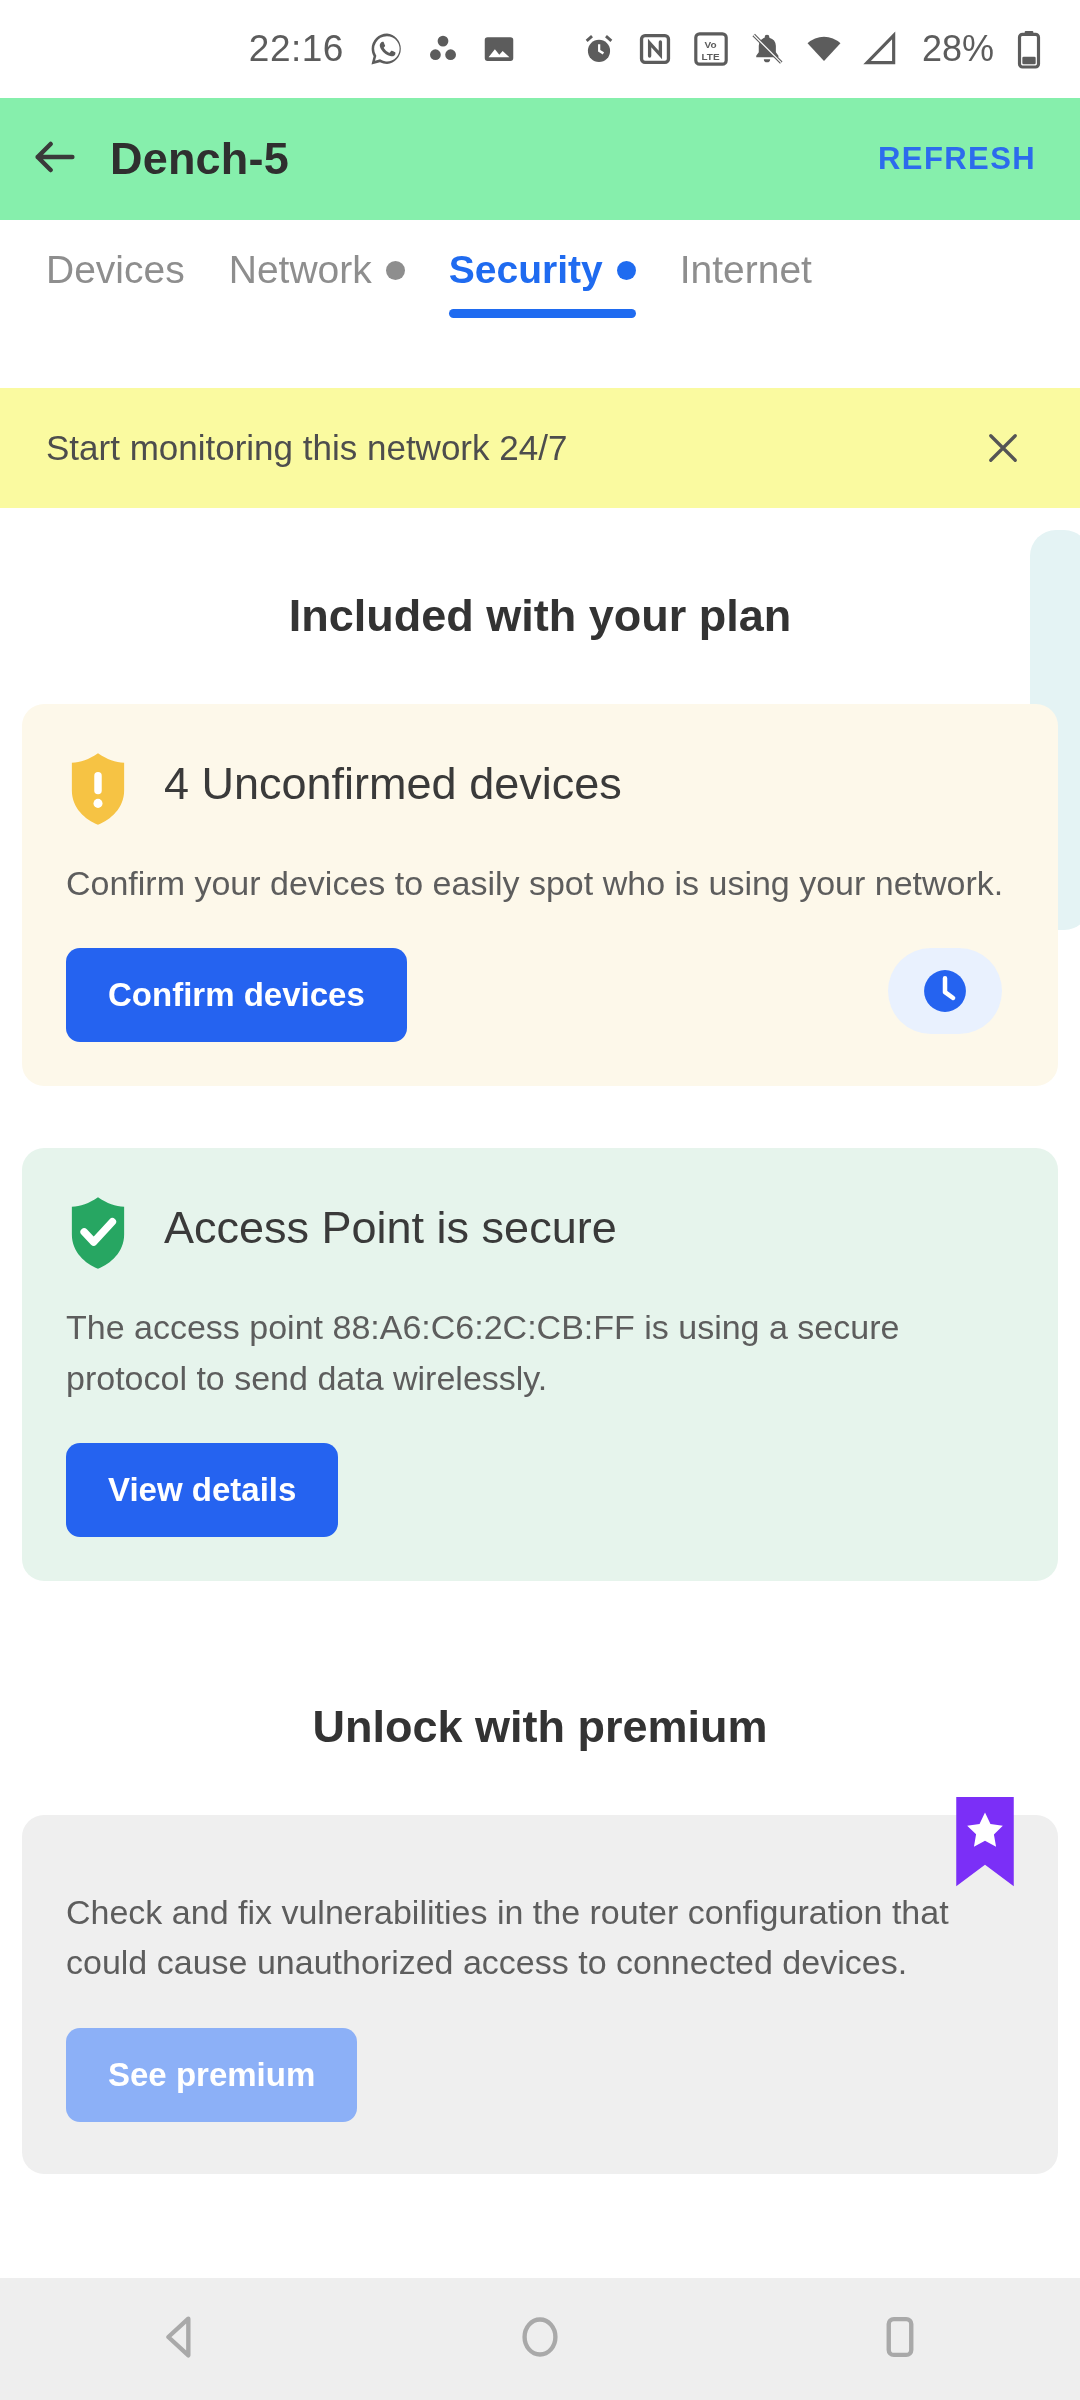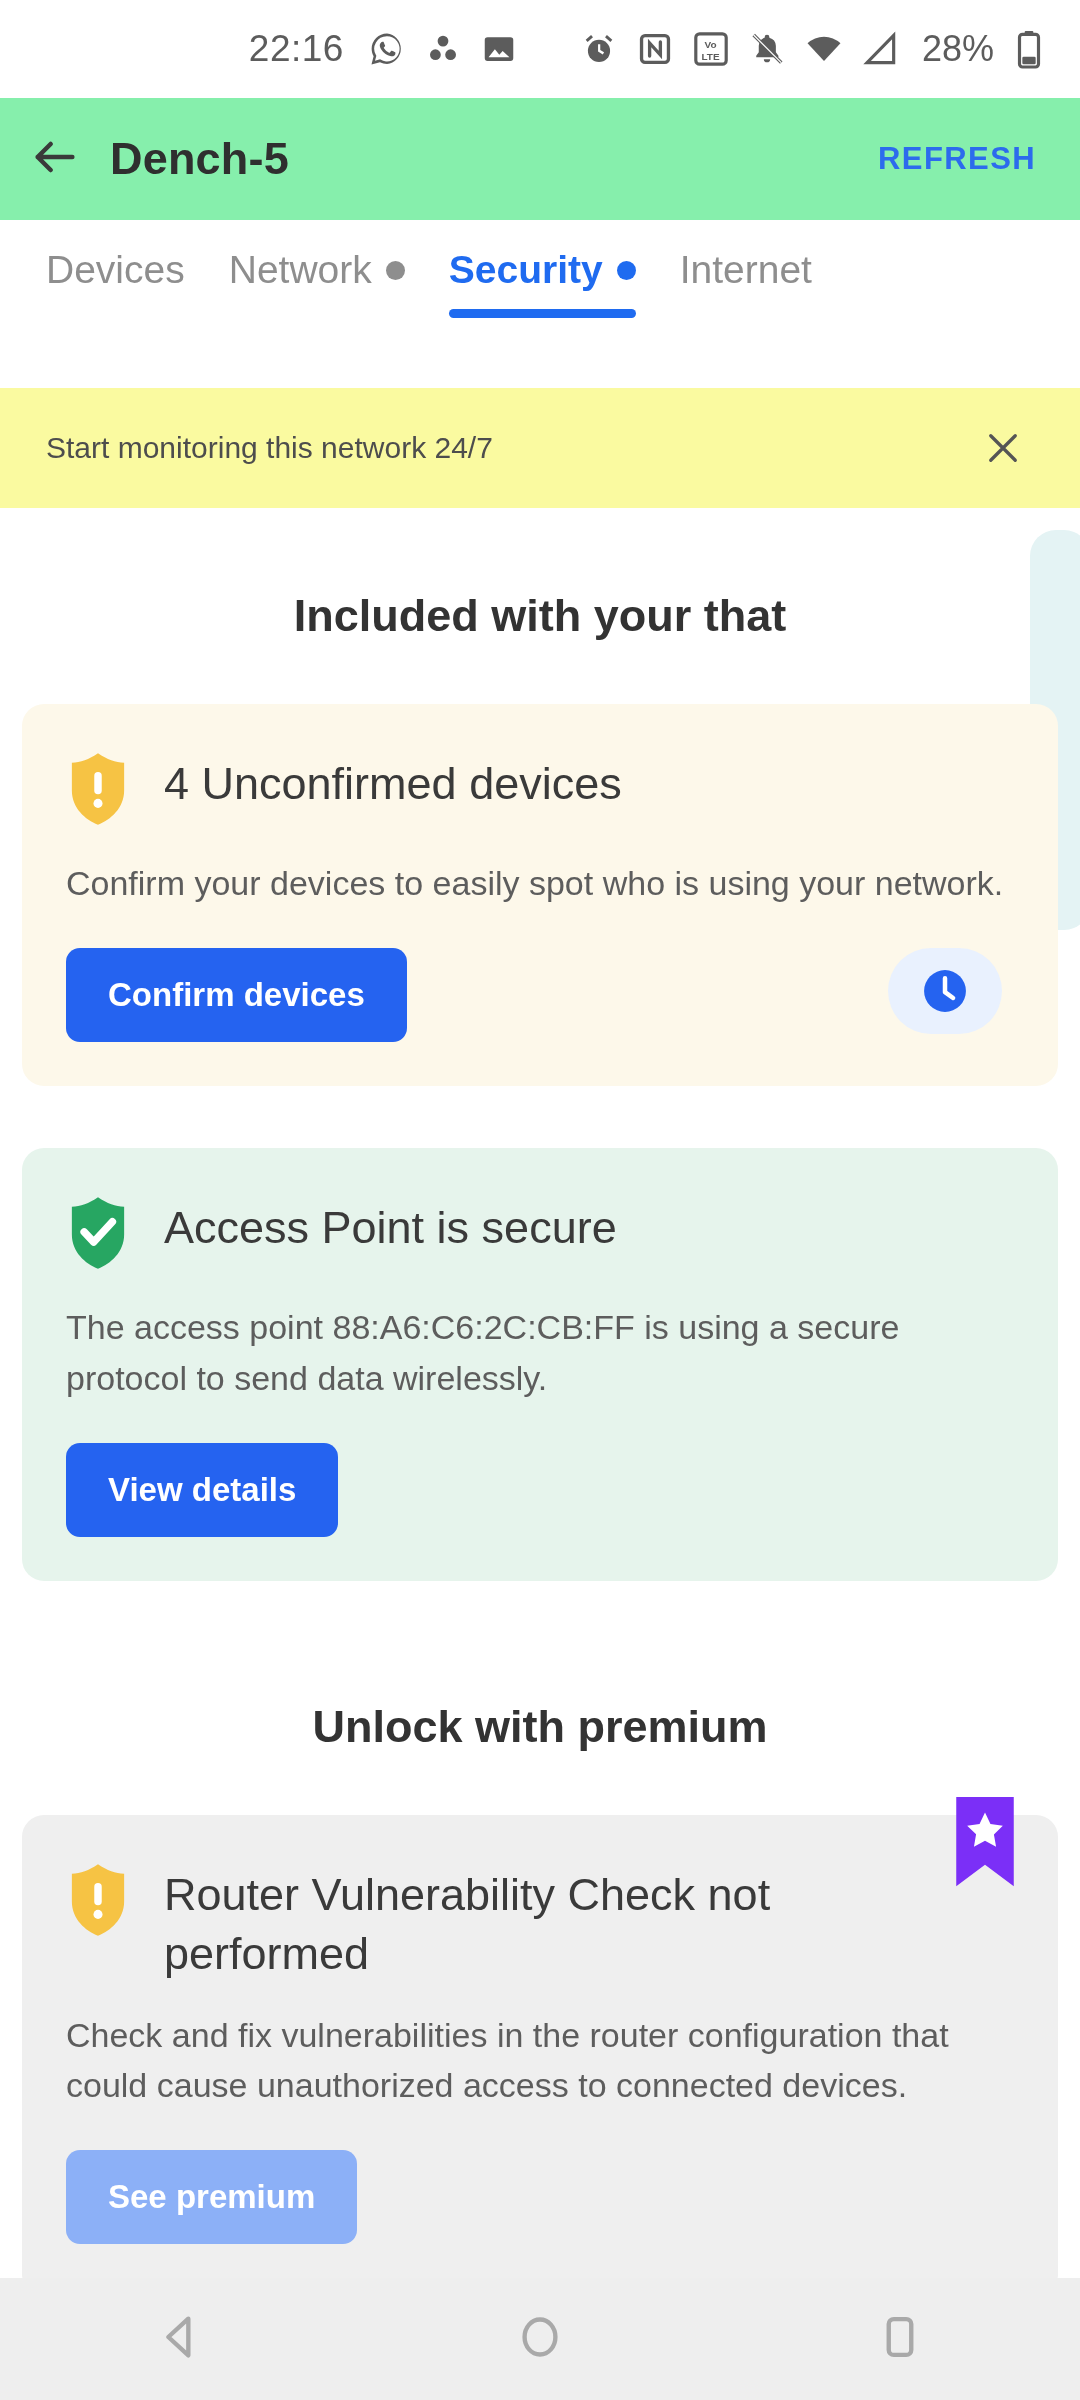--- a/index.html
+++ b/index.html
@@ -46,21 +46,21 @@
   .tab-underline {
     position:absolute; left:22px; right:22px; bottom:-26px; height:9px;
     background:#1f6bf0; border-radius:6px;
   }
 
   
   .banner {
     position:absolute; top:388px; left:0; width:1080px; height:120px;
     background:#fafaa0; display:flex; align-items:center;
   }
-  .banner-text { margin-left:46px; font-size:30px; color:#4d4d4d; }
+  .banner-text { margin-left:46px; font-size:35px; color:#4d4d4d; }
   .banner-close { margin-left:auto; margin-right:56px; cursor:pointer; display:flex; }
 
   
   .body-area { position:absolute; top:508px; left:0; width:1080px; height:1770px; background:#fff; overflow:hidden; }
 
   .peek-panel {
     position:absolute; top:22px; right:-10px; width:60px; height:400px;
     background:#e4f3f4; border-radius:26px;
   }
 
@@ -225,21 +225,21 @@
       <svg width="42" height="42" viewBox="0 0 24 24">
           <path d="M5 5l14 14M19 5L5 19" stroke="#555" stroke-width="1.9" stroke-linecap="round"></path>
         </svg>
     </span>
   </div>
 
   <div class="body-area">
 
     <div class="peek-panel"></div>
 
-    <div class="section-title">Included with your that</div>
+    <div class="section-title">Included with your plan</div>
 
     <div class="card warn">
       <div class="card-head">
         <span>
           <svg width="64" height="78" viewBox="0 0 24 28">
               <path d="M12 0.6C8.6 3 5.4 4 2.2 4.2v10.4C2.2 21.2 7.3 25.6 12 27.4c4.7-1.8 9.8-6.2 9.8-12.8V4.2C18.6 4 15.4 3 12 0.6z" fill="#f6c344"></path>
               <rect x="10.6" y="7.6" width="2.8" height="8.4" rx="1.4" fill="#fff"></rect>
               <circle cx="12" cy="19.4" r="1.7" fill="#fff"></circle>
             </svg>
         </span>
@@ -275,30 +275,20 @@
 
     <div class="section-title" style="margin-top:120px;">Unlock with premium</div>
 
     <div class="card prem">
       <span class="ribbon">
         <svg width="66" height="92" viewBox="0 0 22 32">
             <path d="M1 0h20v31l-10-7.4L1 31z" fill="#7b2ff7"></path>
             <path d="M11 5.4l1.9 4 4.3.6-3.1 3 .75 4.3-3.85-2.05L7.15 17.3l.75-4.3-3.1-3 4.3-.6z" fill="#fff"></path>
           </svg>
       </span>
-      <div class="card-head">
-        <span>
-          <svg width="64" height="78" viewBox="0 0 24 28">
-              <path d="M12 0.6C8.6 3 5.4 4 2.2 4.2v10.4C2.2 21.2 7.3 25.6 12 27.4c4.7-1.8 9.8-6.2 9.8-12.8V4.2C18.6 4 15.4 3 12 0.6z" fill="#f6c344"></path>
-              <rect x="10.6" y="7.6" width="2.8" height="8.4" rx="1.4" fill="#fff"></rect>
-              <circle cx="12" cy="19.4" r="1.7" fill="#fff"></circle>
-            </svg>
-        </span>
-        <span class="card-title" style="max-width:640px">Router Vulnerability Check not performed</span>
-      </div>
       <div class="card-desc">Check and fix vulnerabilities in the router configuration that could cause unauthorized access to connected devices.</div>
       <div class="card-actions">
         <button class="btn muted">See premium</button>
       </div>
     </div>
 
   </div>
 
   <div class="navbar">
     <div class="nav-btn">

